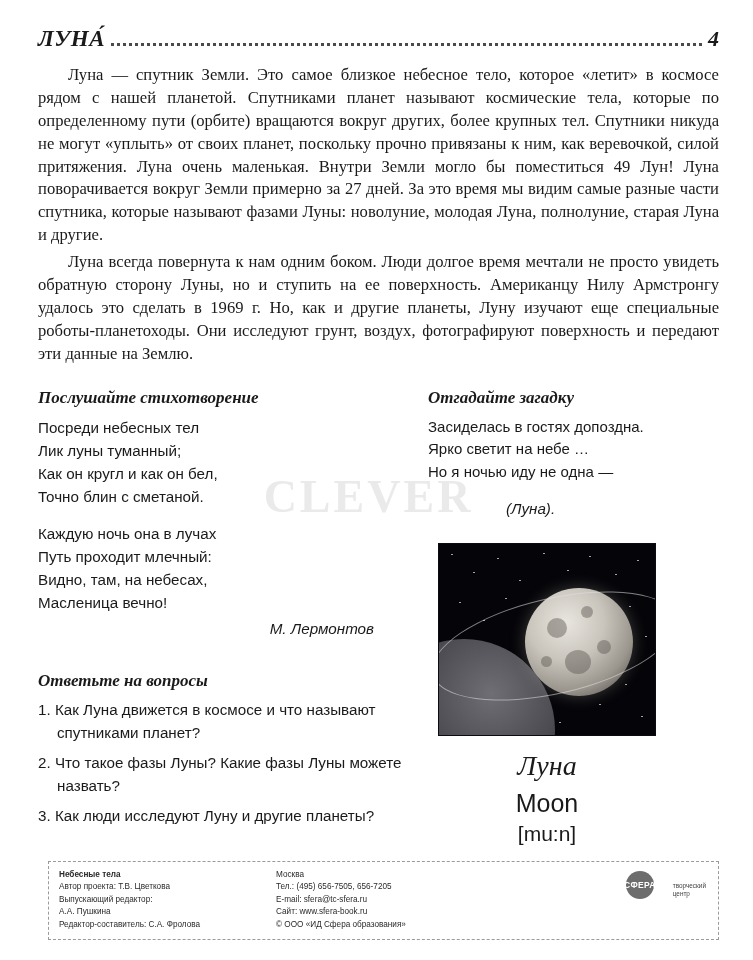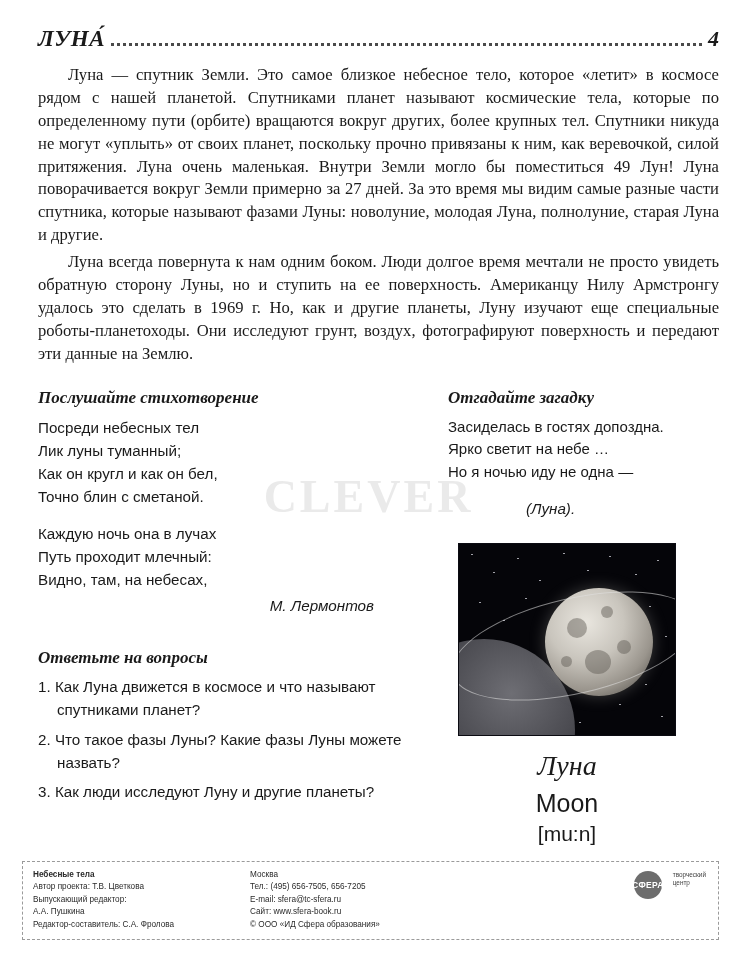--- a/index.html
+++ b/index.html
@@ -58,21 +58,21 @@
     line-height: 1.38;
     text-align: justify;
     margin: 0 0 4px 0;
     text-indent: 30px;
   }
 
   
   .cols {
     display: flex;
     margin-top: 22px;
-    gap: 28px;
+    gap: 8px;
   }
   .col-left { width: 382px; }
   .col-right { flex: 1; }
 
   .sect-head {
     font-family: "Liberation Serif", serif;
     font-weight: bold;
     font-style: italic;
     font-size: 17px;
     margin-bottom: 8px;
@@ -177,37 +177,37 @@
   }
   .moon-label-ipa {
     font-size: 21px;
     text-align: center;
     margin-top: 4px;
   }
 
   
   .footer {
     position: absolute;
-    left: 22px; right: 34px;
+    left: 48px; right: 34px;
     bottom: 20px;
     border: 1px dashed #9a9a9a;
     padding: 7px 10px 8px 10px;
     display: flex;
     align-items: flex-start;
     gap: 22px;
   }
   .foot-col { font-size: 8.2px; line-height: 1.52; color: #2a2a2a; }
   .foot-col.a { width: 195px; }
   .foot-col.b { width: 200px; }
   .foot-col .bold { font-weight: bold; }
   .logo-wrap {
     margin-left: auto;
     display: flex;
-    align-items: flex-start;
-    gap: 11px;
+    align-items: flex-end;
+    gap: 19px;
     padding-right: 2px;
     padding-top: 2px;
   }
   .logo-circle {
     width: 28px; height: 28px;
     border-radius: 50%;
     background: #6d6d6d;
     color: #fff;
     font-size: 8.5px;
     font-weight: bold;
@@ -258,20 +258,21 @@
         <div class="stanza">
           <div>Посреди небесных тел</div>
           <div>Лик луны туманный;</div>
           <div>Как он кругл и как он бел,</div>
           <div>Точно блин с сметаной.</div>
         </div>
         <div class="stanza">
           <div>Каждую ночь она в лучах</div>
           <div>Путь проходит млечный:</div>
           <div>Видно, там, на небесах,</div>
+          <div>Масленица вечно!</div>
         </div>
       </div>
       <div class="author">М. Лермонтов</div>
 
       <div class="questions-block">
         <div class="sect-head">Ответьте на вопросы</div>
         <ul class="q-list">
           <li>1. Как Луна движется в космосе и что называют спутниками планет?</li>
           <li>2. Что такое фазы Луны? Какие фазы Луны можете назвать?</li>
           <li>3. Как люди исследуют Луну и другие планеты?</li>

